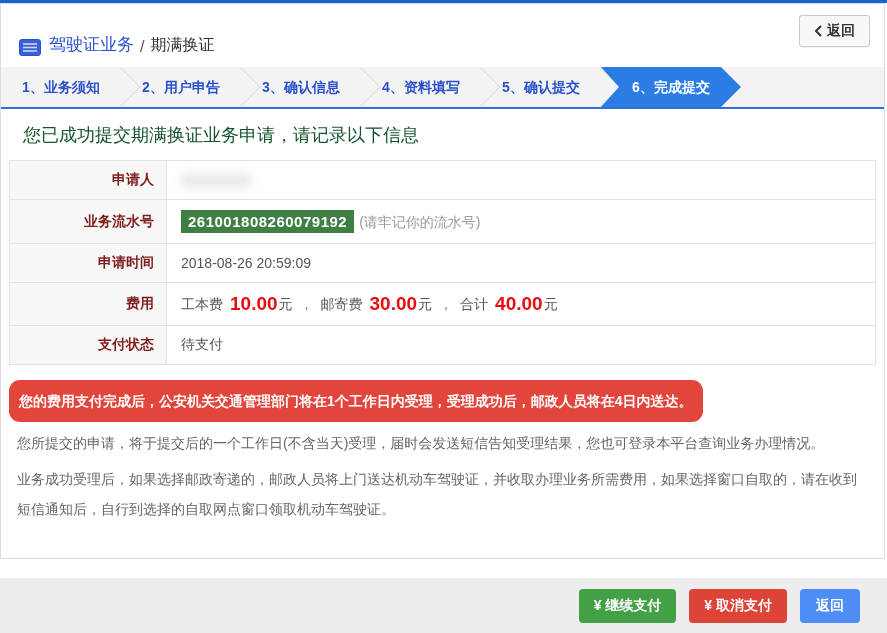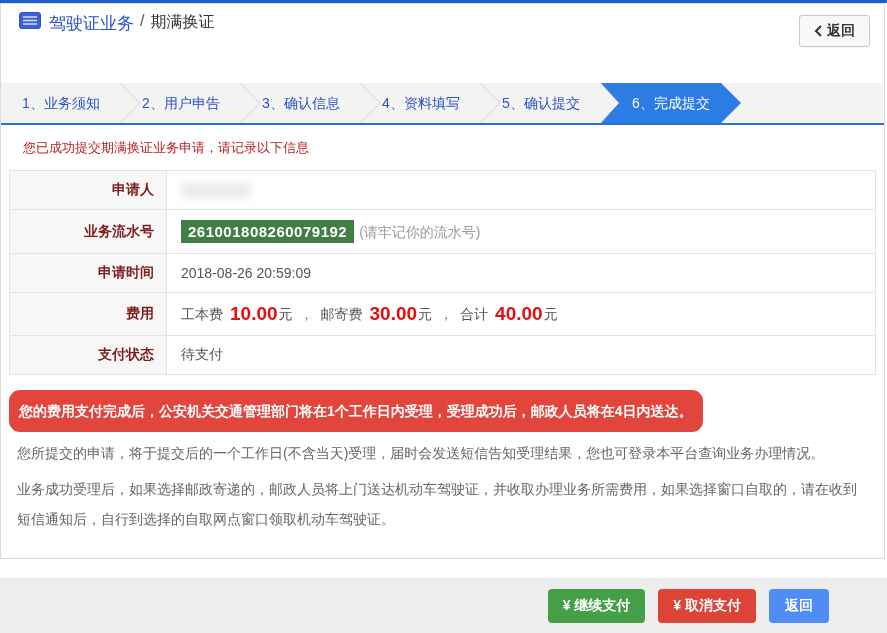--- a/index.html
+++ b/index.html
@@ -5,45 +5,45 @@
   html,body { margin:0; padding:0; background:#fff; }
   body { font-family:"Liberation Sans","DejaVu Sans",sans-serif; }
   .page { position:relative; width:887px; height:633px; background:#fff; overflow:hidden; }
 
   .topline { height:3px; background:#1e5fd0; }
 
   .panel { position:absolute; top:3px; left:0; width:885px; height:556px;
            border:1px solid #dcdcdc; background:#fff; box-sizing:border-box; overflow:hidden; }
 
   
-  .hdr { position:relative; height:52px; padding:8px 18px; display:flex; align-items:flex-start; }
+  .hdr { position:relative; height:52px; padding:0 18px; display:flex; align-items:flex-end; }
   .hicon { display:inline-flex; margin-right:8px; }
   .crumb-a { color:#2b50cc; font-size:17px; text-decoration:none; cursor:pointer; }
   .crumb-sep { color:#555; font-size:16px; margin:0 6px; }
   .crumb-cur { color:#333; font-size:16px; }
   .back-btn { position:absolute; right:14px; top:11px; display:inline-flex; align-items:center; gap:5px;
               background:#f8f8f8; border:1px solid #c9c9c9; border-radius:3px; padding:6px 14px;
               font-size:14px; font-weight:bold; color:#333; cursor:pointer;
               font-family:inherit; box-shadow:0 1px 1px rgba(0,0,0,.04); }
 
   
   .steps { position:relative; margin-top:11px; height:40px; background:#f3f3f3;
            border-bottom:2px solid #2e6fd8; display:flex; overflow:hidden; }
   .step { position:relative; width:120px; line-height:40px; text-align:center;
-          color:#2b50cc; font-size:14px; font-weight:normal; }
+          color:#2b50cc; font-size:14px; font-weight:bold; }
   .step .chev { position:absolute; right:0; top:50%; width:27px; height:27px;
           border-top:1px solid #dcdcdc; border-right:1px solid #dcdcdc;
           transform:translate(50%,-50%) rotate(45deg); }
   .step.active { width:140px; background:#2b7ce5; color:#fff;
           clip-path:polygon(0 0, calc(100% - 20px) 0, 100% 50%, calc(100% - 20px) 100%, 0 100%, 18px 50%); }
   .steps .fill { flex:1; }
 
   
   .bd { padding:12px 8px 0; }
-  .success { margin:2px 0 13px 14px; font-size:13px; color:#b91c1c; }
+  .success { margin:2px 0 13px 14px; font-size:18px; color:#14532d; }
 
   table.info { width:100%; border-collapse:collapse; }
   table.info th { width:132px; background:#f7f7f7; border:1px solid #e3e3e3;
                   text-align:right; padding:10px 12px; font-size:14px; color:#7f1d1d; font-weight:bold; }
   table.info td { border:1px solid #e3e3e3; padding:10px 14px; font-size:14px; color:#555; text-align:left; }
   .redacted { display:inline-block; width:70px; height:15px; background:#d9d9d9;
               filter:blur(4px); opacity:.55; border-radius:2px; vertical-align:middle; }
   .serial { display:inline-block; background:#3f7f44; color:#fff; font-weight:bold;
             font-size:15px; padding:3px 7px; letter-spacing:.5px; }
   .hint { color:#999; margin-left:5px; }
@@ -51,21 +51,21 @@
   .feecm { margin:0 7px; color:#777; }
 
   .warnwrap { margin:15px 0 4px 0; }
   .warn { display:inline-block; background:#e2453c; color:#fff; font-weight:bold;
           font-size:14px; padding:12px 10px; line-height:18px;border-radius:11px; }
   .bd p { margin:6px 8px; color:#666; font-size:14px; line-height:30px; }
 
   
   .footer { position:absolute; left:0; bottom:0; width:100%; height:55px; background:#ededed;
             display:flex; align-items:center; justify-content:flex-end; gap:13px;
-            padding-right:58px; box-sizing:border-box; }
+            padding-right:27px; box-sizing:border-box; }
   .btn { border:none; border-radius:4px; color:#fff; font-weight:bold; font-size:14px;
          padding:8px 15px; cursor:pointer; font-family:inherit; }
   .btn-green { background:#43a047; }
   .btn-red { background:#db4437; }
   .btn-blue { background:#4d8df5; padding:8px 16px; }
 </style>
 </head>
 <body>
 
 <div class="page">

